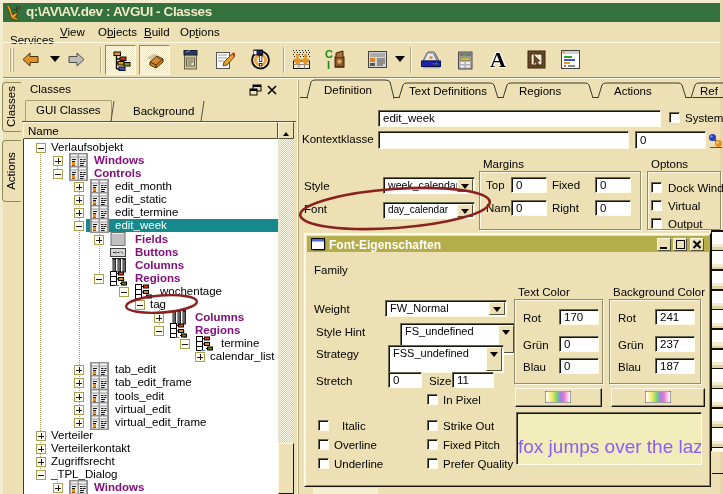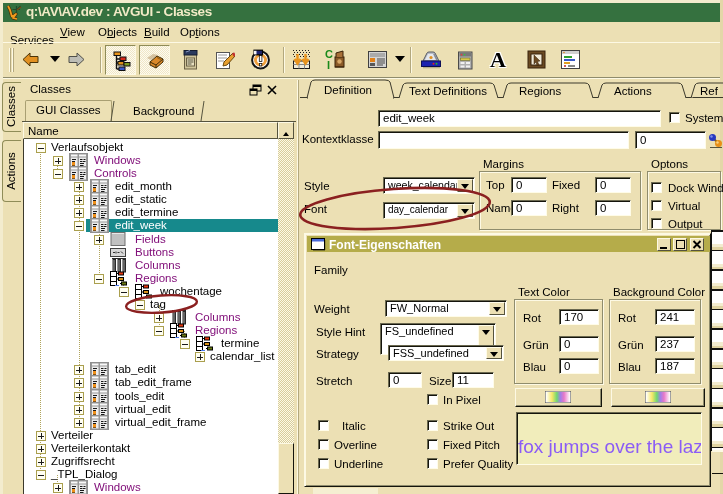--- a/index.html
+++ b/index.html
@@ -11,21 +11,21 @@
 .cbtn{position:absolute;right:1px;top:1px;bottom:1px;width:16px;background:#ece0b4;border:1px solid;border-color:#fffce8 #55533e #55533e #fffce8}
 .cbtn:after{content:"";position:absolute;left:3px;top:4px;border:4px solid transparent;border-top:5px solid #000}
 .gb{position:absolute;border:1px solid #8f8c6d;box-shadow:inset 1px 1px 0 #fdf9e4,1px 1px 0 #fdf9e4}
 .gbl{position:absolute;top:-14px;left:3px;font-size:11.5px;white-space:nowrap}
 .lbl{position:absolute;font-size:11.5px;white-space:nowrap}
 .u{text-decoration:underline}
 .ex{position:absolute;width:10px;height:10px;background:#fffef2;border:1px solid #aa9f4e}
 .ex:before{content:"";position:absolute;left:1px;top:3.5px;width:6px;height:1px;background:#1a1a1a}
 .ex.p:after{content:"";position:absolute;left:3.5px;top:1px;width:1px;height:6px;background:#1a1a1a}
 .trow{position:absolute;white-space:nowrap;font-size:11.5px;height:13px;line-height:13px}
-.pur{color:#82107a;font-weight:normal}
+.pur{color:#82107a;font-weight:bold}
 .sep{position:absolute;width:2px;border-left:1px solid #b3a87e;border-right:1px solid #fdf9e4}
 </style></head>
 <body>
 <svg width="0" height="0" style="position:absolute">
     <defs>
 <symbol id="i-form" viewBox="0 0 19 15">
         <rect x="0.5" y="0.5" width="18" height="14" fill="#989898" stroke="#909090"></rect>
         <rect x="2" y="1.5" width="6.5" height="2" fill="#f8f8f8"></rect>
         <rect x="10" y="1.5" width="7" height="2" fill="#f8f8f8"></rect>
         <rect x="2" y="4.5" width="6.5" height="9" fill="#ececec"></rect>
@@ -445,26 +445,26 @@
  <div class="ab" style="left:385px;top:4px;width:14px;height:13px;background:#ece0b4;border:1px solid;border-color:#fdf9e4 #55533e #55533e #fdf9e4"><svg width="12" height="11">
         <path d="M2.5 2 L9.5 9 M9.5 2 L2.5 9" stroke="#000" stroke-width="1.9"></path>
       </svg></div>
  <div class="lbl" style="left:9px;top:30px">Family</div>
  <div class="lbl" style="left:9px;top:69px">Weight</div>
  <div class="combo" style="left:80px;top:66px;width:122px;height:17px">
       <span>FW_Normal</span>
       <i class="cbtn"></i>
     </div>
  <div class="lbl" style="left:11px;top:92px">Style Hint</div>
- <div class="combo" style="left:75px;top:89px;width:116px;height:32px">
+ <div class="combo" style="left:95px;top:89px;width:116px;height:32px">
       <span>FS_undefined</span>
       <i class="cbtn"></i>
     </div>
  <div class="lbl" style="left:11px;top:114px">Strategy</div>
- <div class="combo" style="left:83px;top:111px;width:116px;height:16px">
+ <div class="combo" style="left:83px;top:111px;width:116px;height:28px">
       <span>FSS_undefined</span>
       <i class="cbtn"></i>
     </div>
  <div class="lbl" style="left:11px;top:141px">Stretch</div>
  <div class="in" style="left:83px;top:138px;width:34px;height:16px;line-height:14px">0</div>
  <div class="lbl" style="left:124px;top:141px">Size</div>
  <div class="in" style="left:147px;top:138px;width:42px;height:16px;line-height:14px">11</div>
  <div class="cb" style="left:122px;top:160px"></div>
     <div class="lbl" style="left:138px;top:160px">In Pixel</div>
  <div class="cb" style="left:13px;top:186px"></div>

